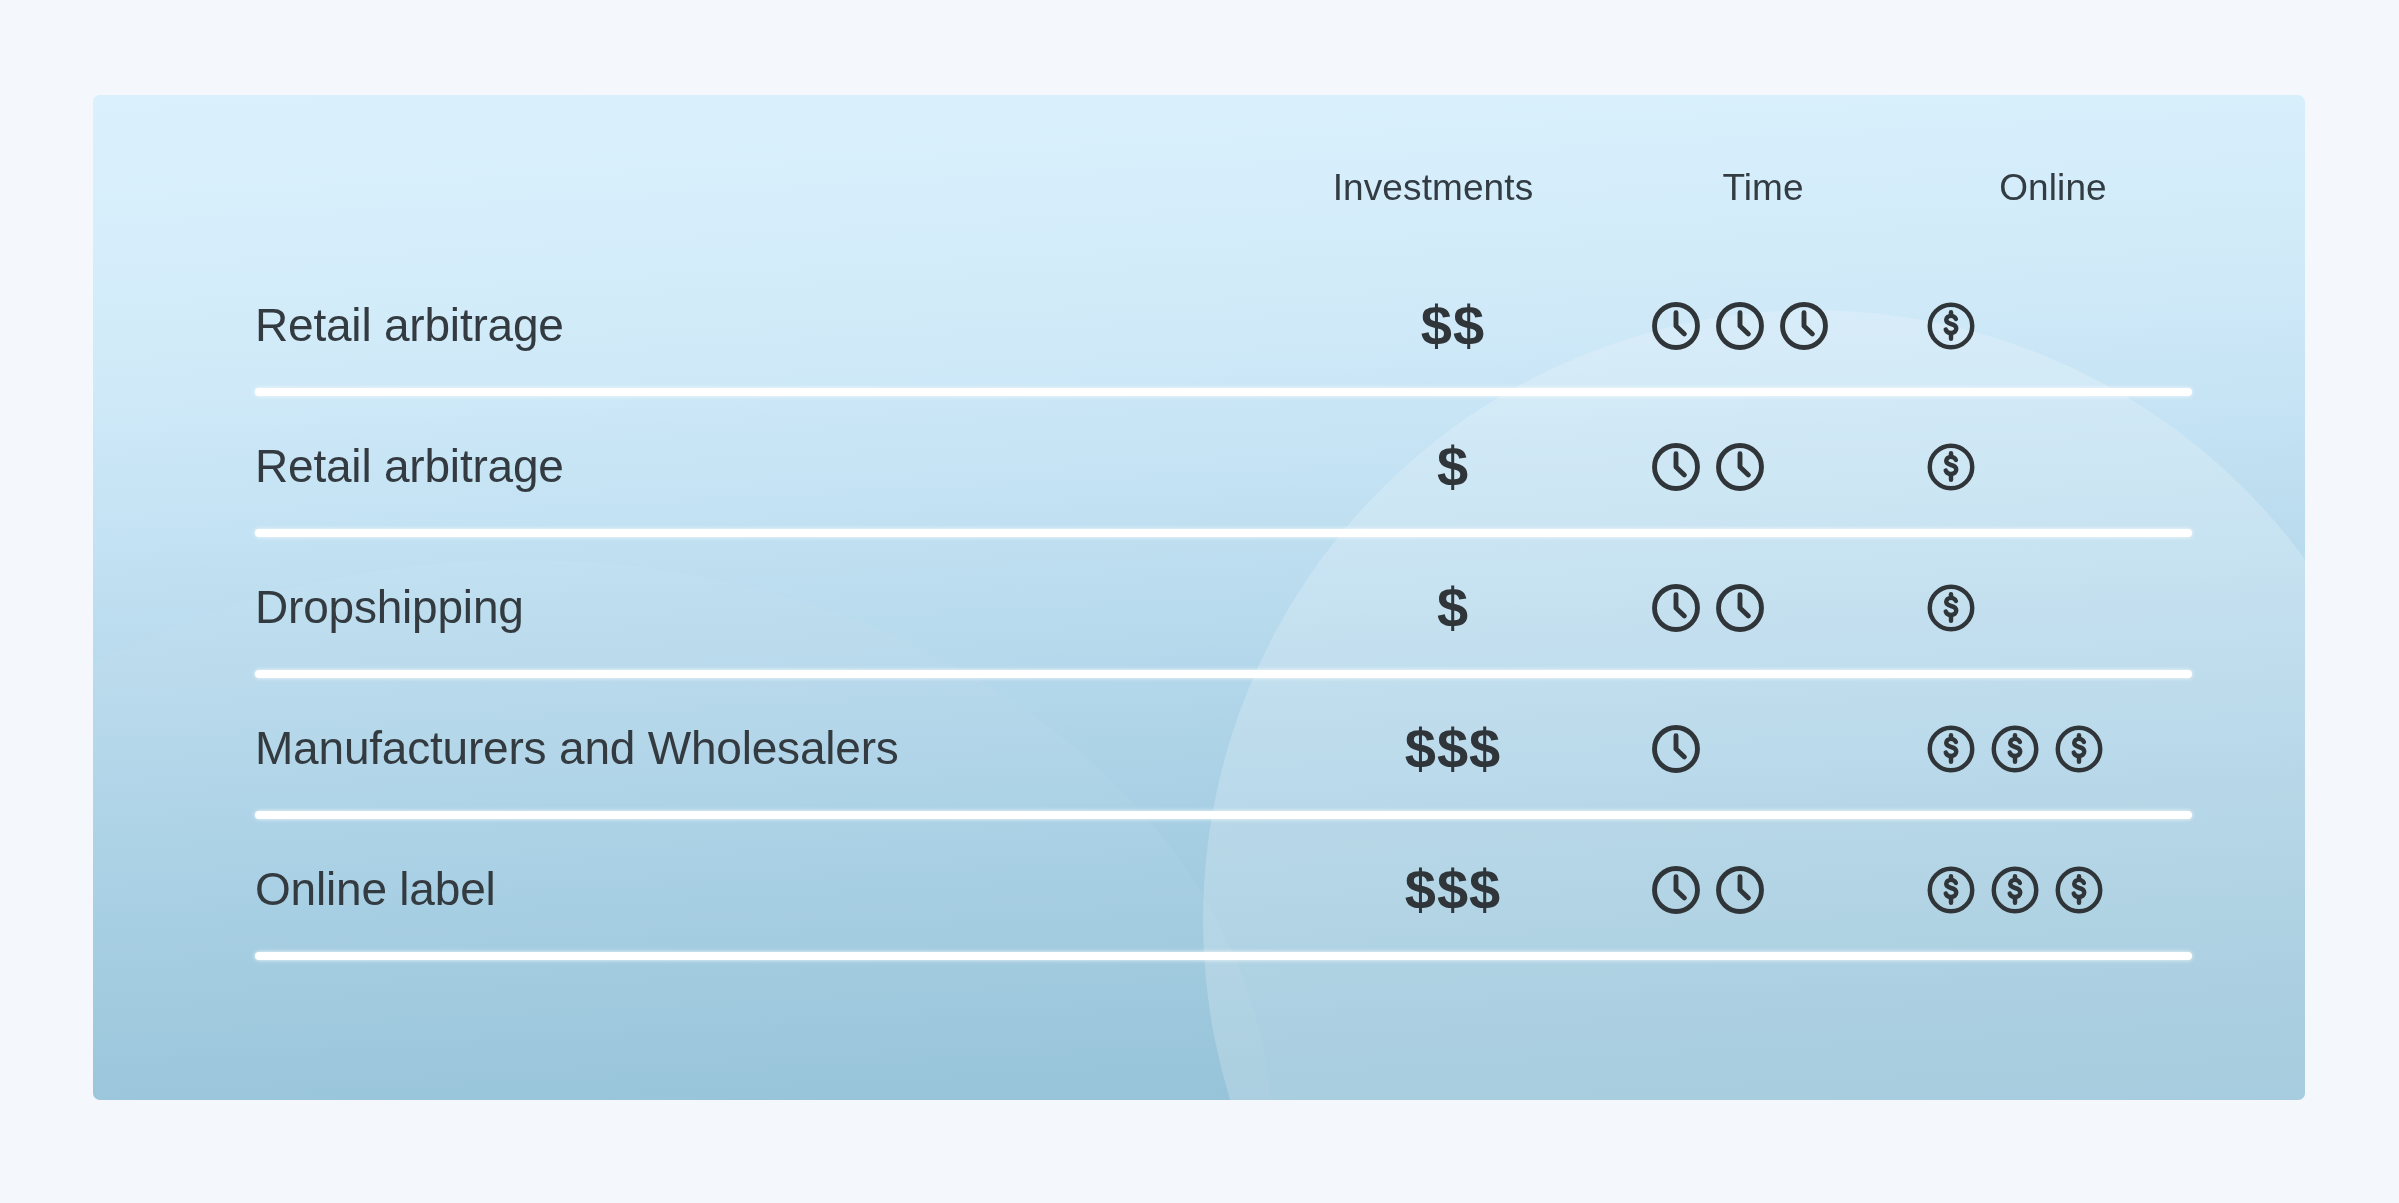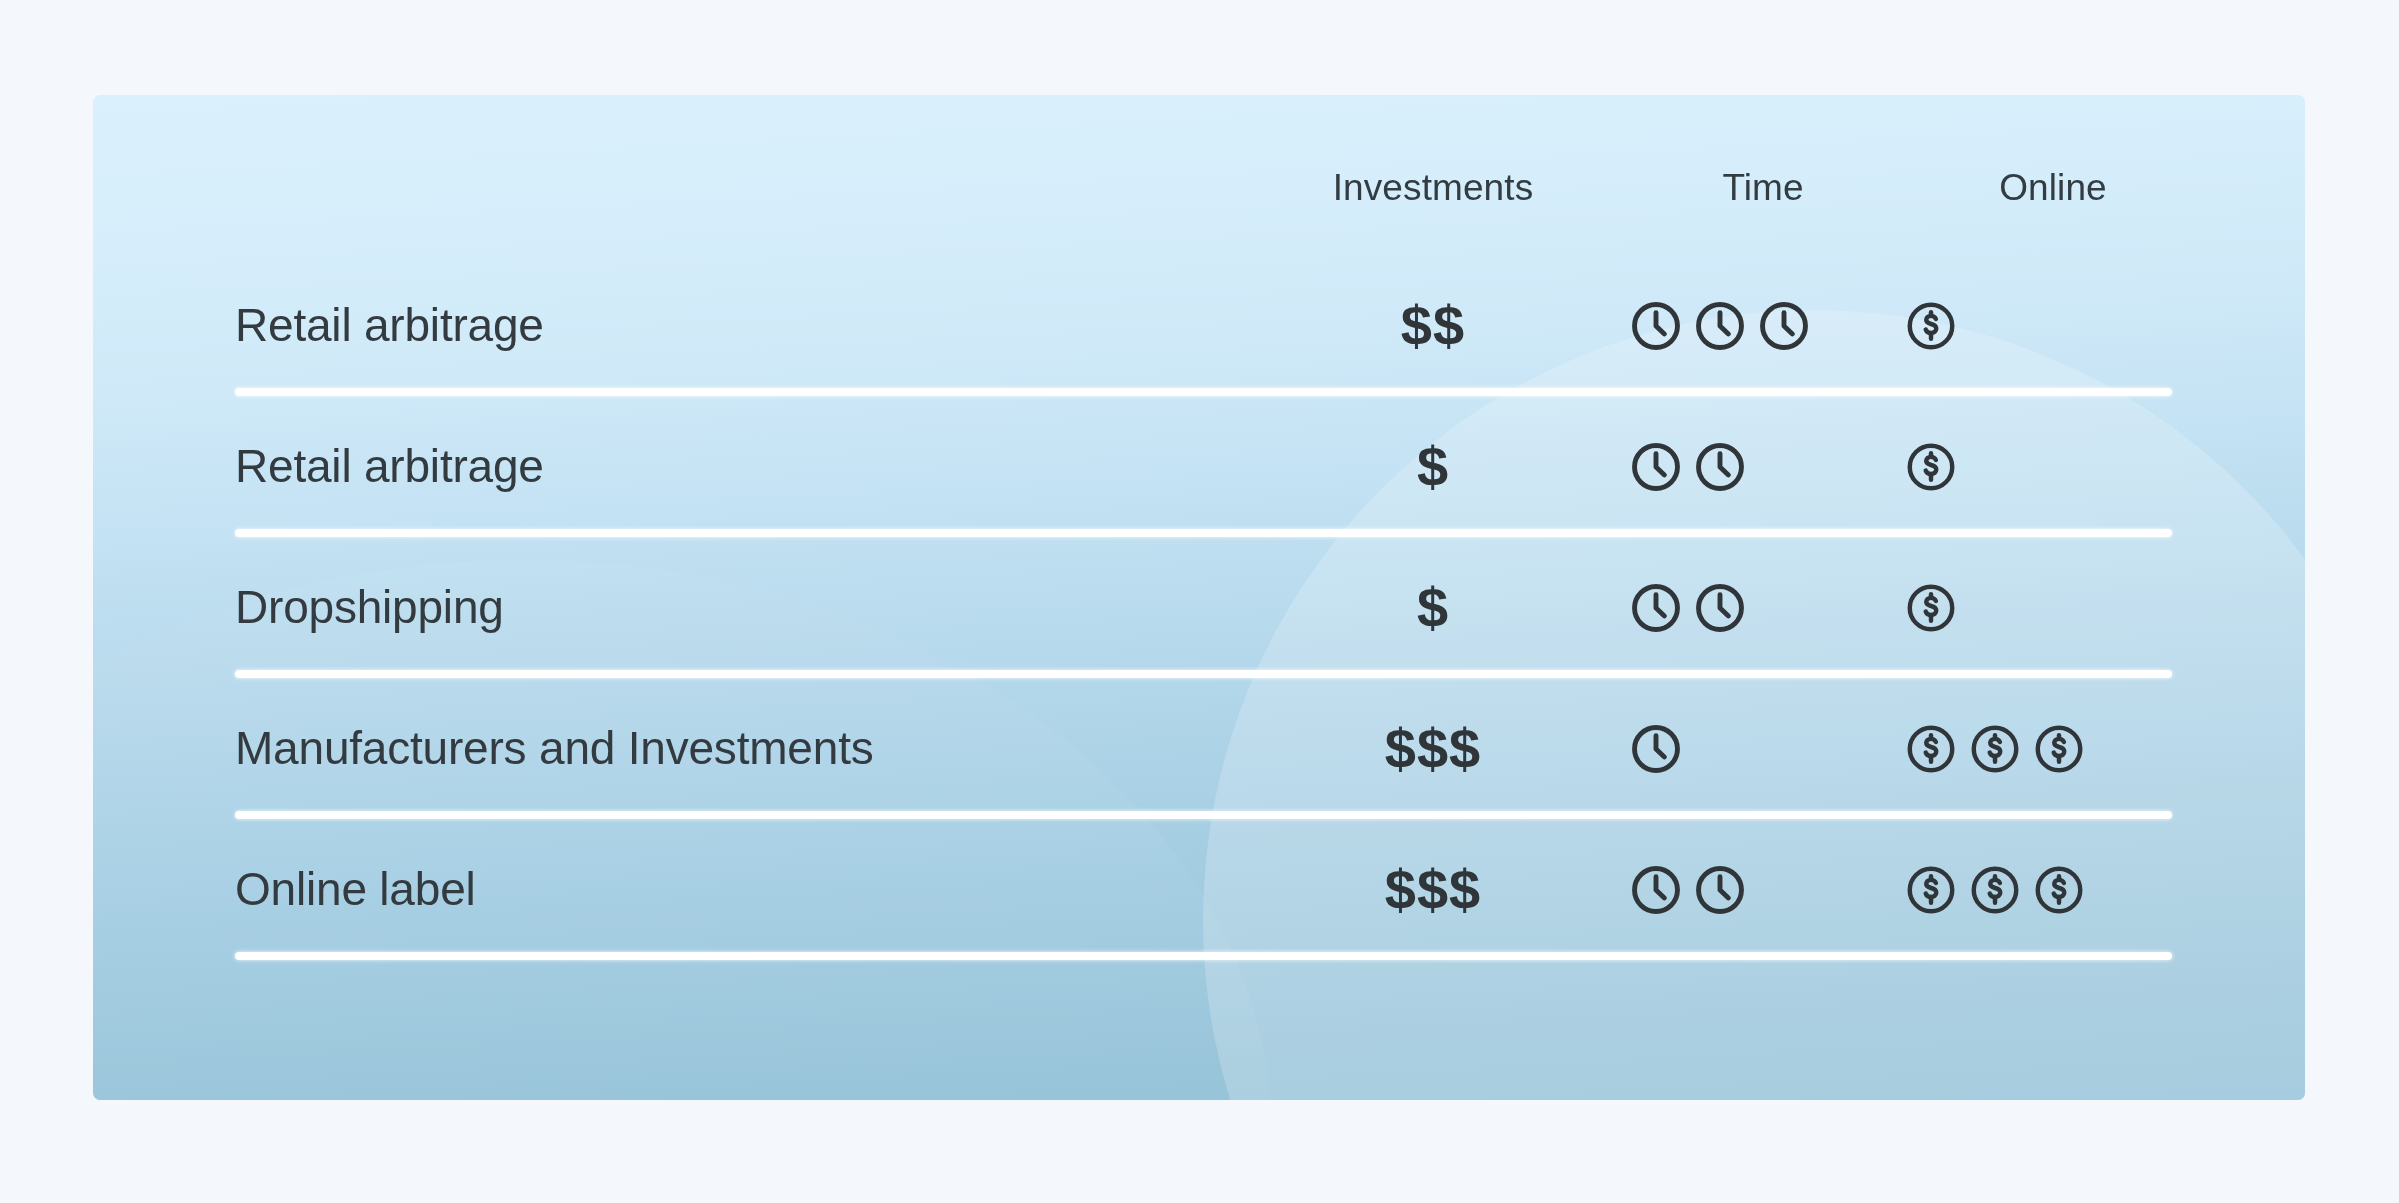--- a/index.html
+++ b/index.html
@@ -96,20 +96,21 @@
   
   .rows {
     position: absolute;
     left: 0;
     top: 160px;
     width: 100%;
   }
   .row {
     position: relative;
     height: 141px;
+    margin-left: 20px;
   }
   .row-label {
     position: absolute;
     left: 142px;
     top: 50%;
     transform: translateY(-52%);
     font-size: 46px;
     font-weight: 400;
     color: #333b40;
     white-space: nowrap;
@@ -298,21 +299,21 @@
                     <path d="M14.1 9.0 c-0.35-0.85 -1.15-1.35 -2.1-1.35 c-1.15 0 -2.05 0.72 -2.05 1.72 c0 0.95 0.75 1.45 2.05 1.78 c1.45 0.37 2.25 0.88 2.25 1.95 c0 1.08 -0.95 1.85 -2.25 1.85 c-1.05 0 -1.9-0.5 -2.25-1.4"></path>
                     <path d="M12 6.1 L12 7.6"></path>
                     <path d="M12 15.95 L12 17.45"></path>
                   </svg>
                 </span>
               </div>
             </div>
             <div class="sep"></div>
           </div>
           <div class="row">
-            <div class="row-label">Manufacturers and Investments</div>
+            <div class="row-label">Manufacturers and Wholesalers</div>
             <div class="cell investments">
               <div class="cell-inner">
                 <span class="money-sign">$</span>
                 <span class="money-sign">$</span>
                 <span class="money-sign">$</span>
               </div>
             </div>
             <div class="cell time">
               <div class="cell-inner">
                 <span class="icon-wrap">

